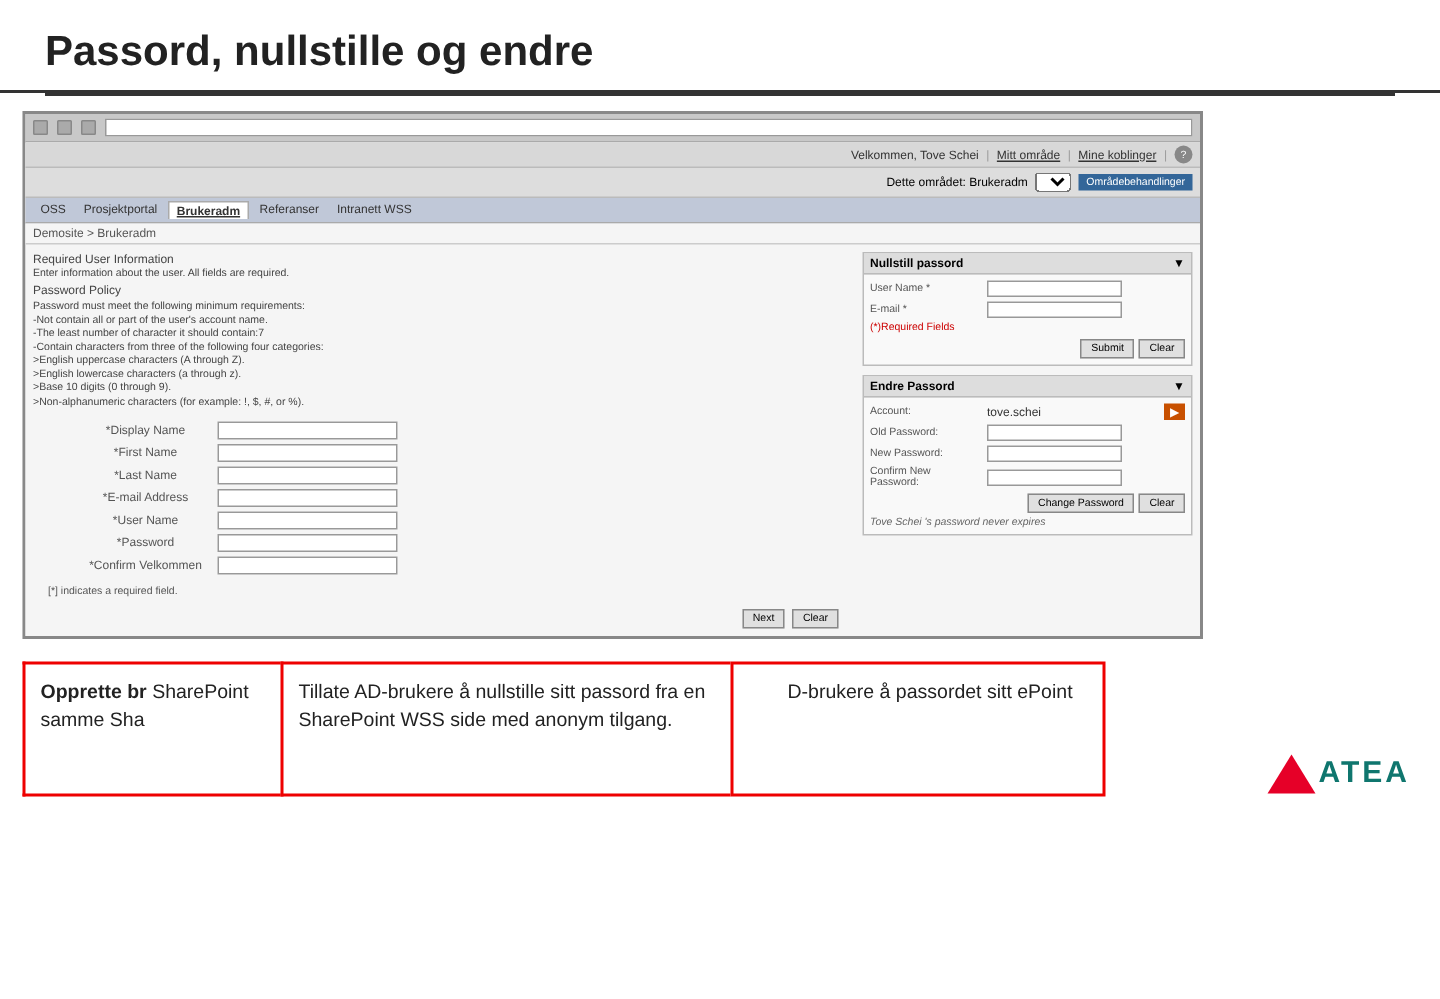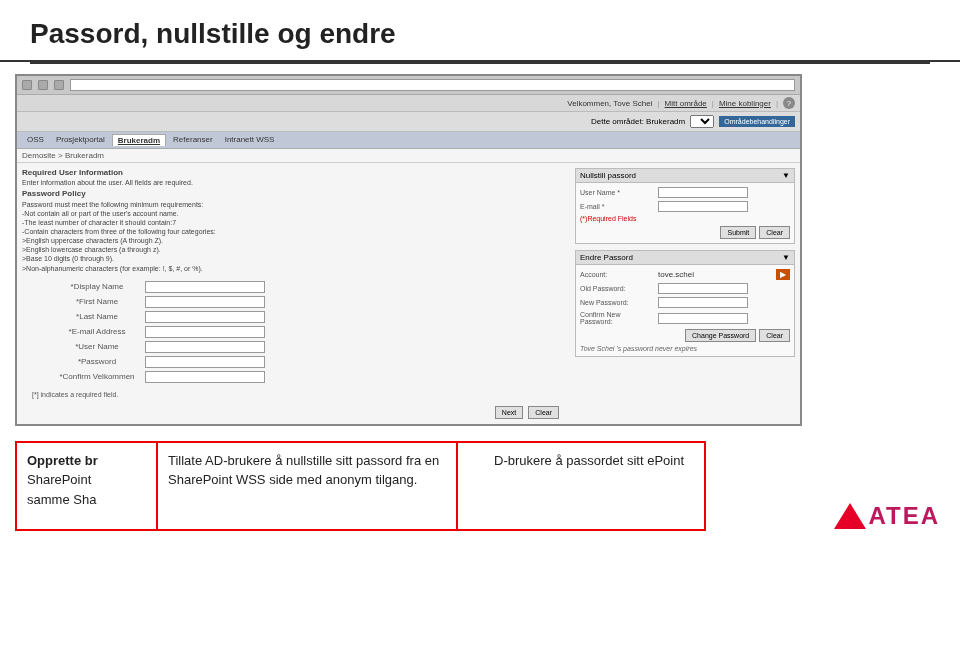--- a/index.html
+++ b/index.html
@@ -77,21 +77,21 @@
 
     .right-section {
       border: 1px solid #bbb;
       margin-bottom: 6px;
       background: #f9f9f9;
     }
 
     .right-section-header {
       background: #ddd;
       padding: 2px 4px;
-      font-weight: normal;
+      font-weight: bold;
       font-size: 8px;
       border-bottom: 1px solid #bbb;
       display: flex;
       justify-content: space-between;
       align-items: center;
     }
 
     .right-section-body {
       padding: 4px;
     }
@@ -172,21 +172,21 @@
       padding: 8px 10px;
       font-size: 13px;
       line-height: 1.5;
       color: #222;
       min-height: 90px;
       display: flex;
       align-items: flex-start;
     }
 
     .annotation-box-1 {
-      width: 141px;
+      width: 172px;
       border-right: none;
     }
 
     .annotation-box-2 {
       width: 300px;
       border-right: none;
     }
 
     .annotation-box-3 {
       width: 250px;
@@ -303,21 +303,21 @@
     }
 
     .policy-box {
       font-size: 7px;
       color: #444;
       line-height: 1.3;
       margin-bottom: 8px;
     }
 
     .policy-title {
-      font-weight: bold;
+      font-weight: normal;
       font-size: 8px;
     }
 
     .form-section {
       margin-left: 30px;
     }
 
     .bottom-row-actions {
       display: flex;
       gap: 5px;
@@ -512,16 +512,16 @@
 
   <div class="annotation-box annotation-box-3">
     <div>D-brukere å passordet sitt ePoint</div>
   </div>
 
   <div class="atea-logo">
 
     <svg width="36" height="30" viewBox="0 0 36 30">
       <polygon points="18,2 34,28 2,28" fill="#e60028"></polygon>
     </svg>
-    <span style="font-family: Arial Black, Arial, sans-serif; font-weight:900; color:#be185d; font-size:24px; letter-spacing:2px;">ATEA</span>
+    <span style="font-family: Arial Black, Arial, sans-serif; font-weight:900; color:#0f766e; font-size:20px; letter-spacing:2px;">ATEA</span>
   </div>
 
 </div>
 
 </body></html>

